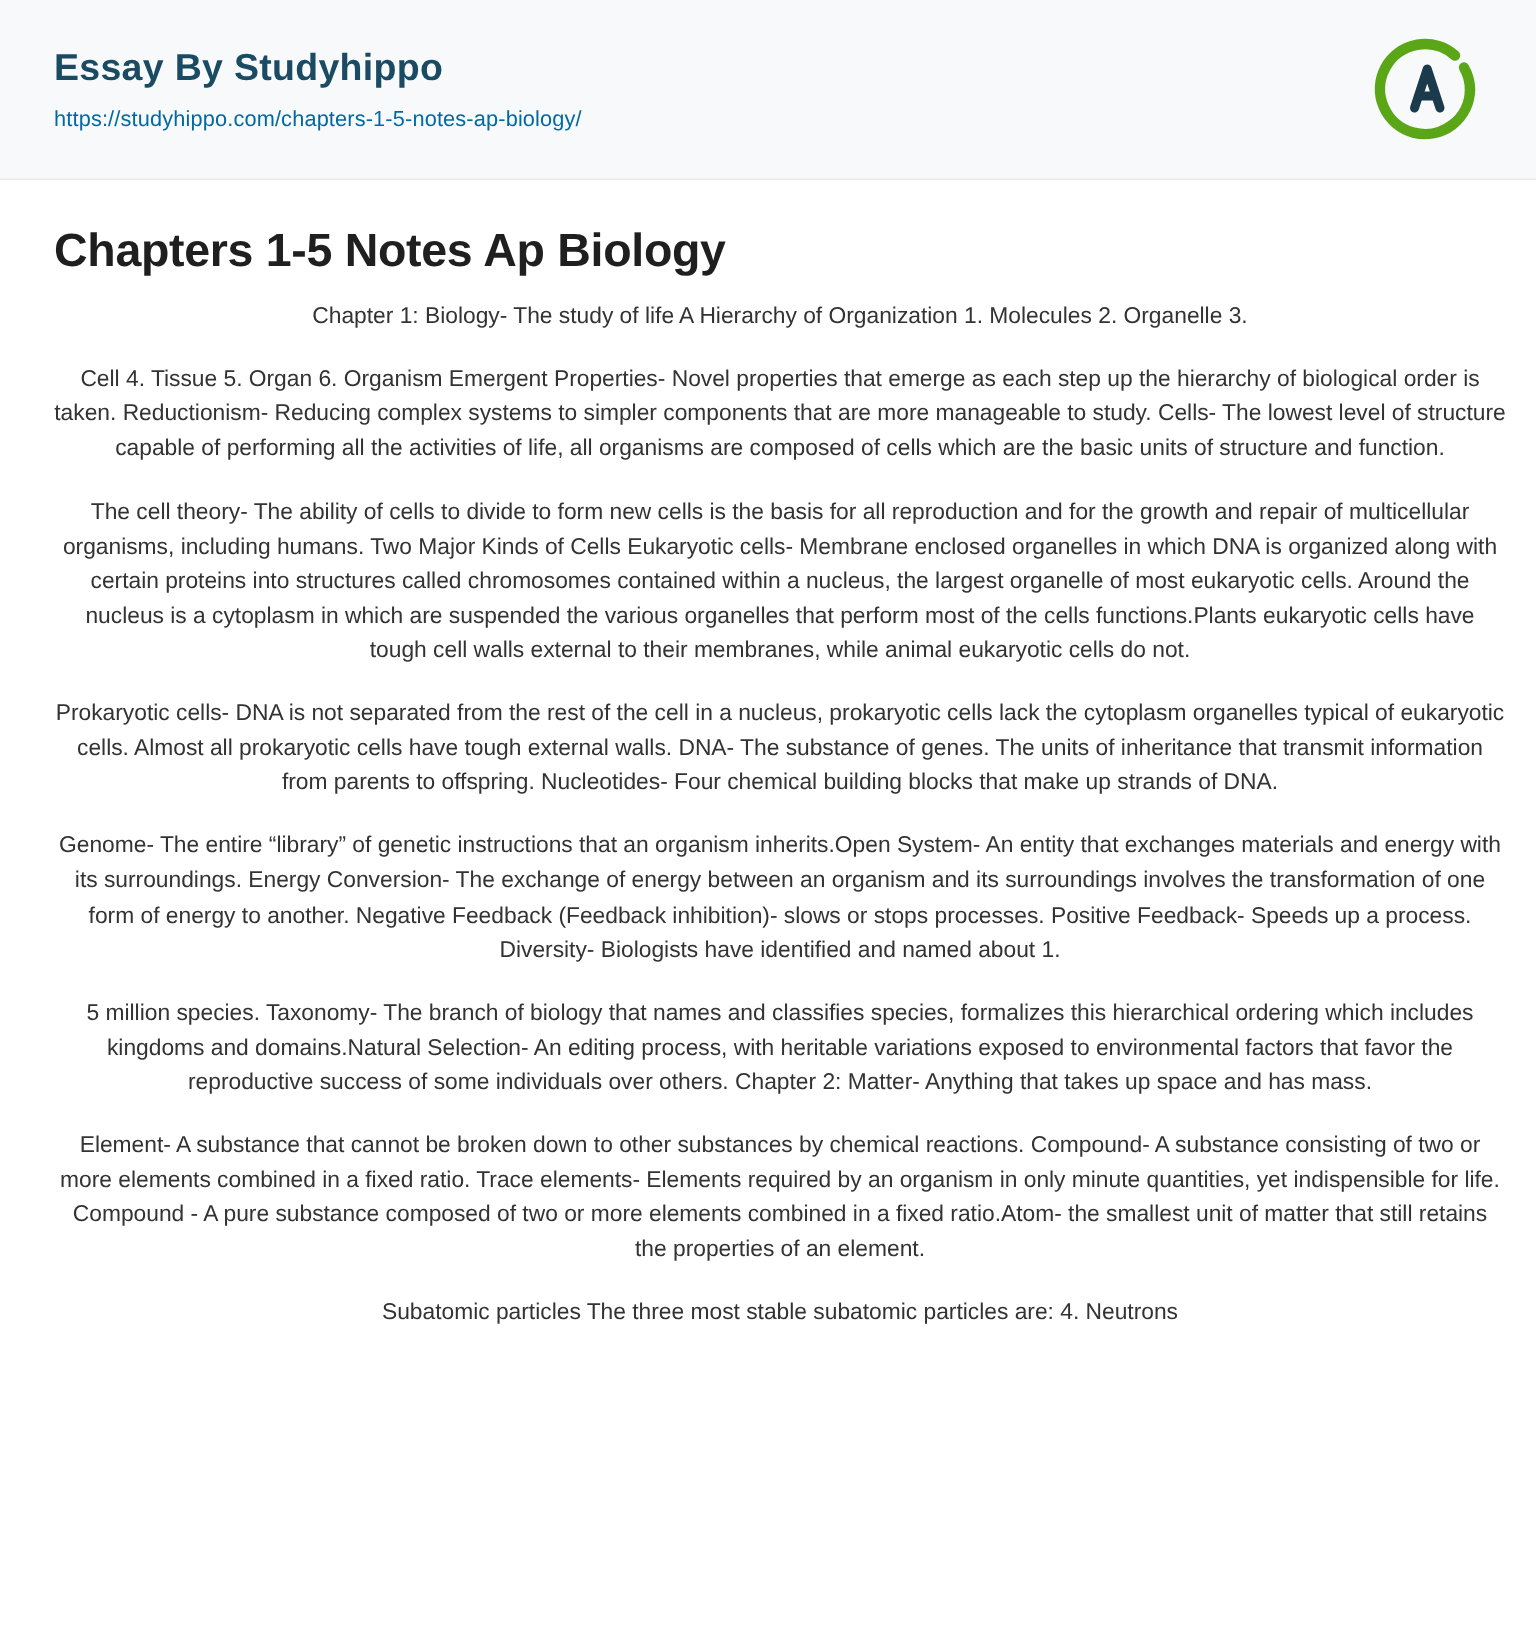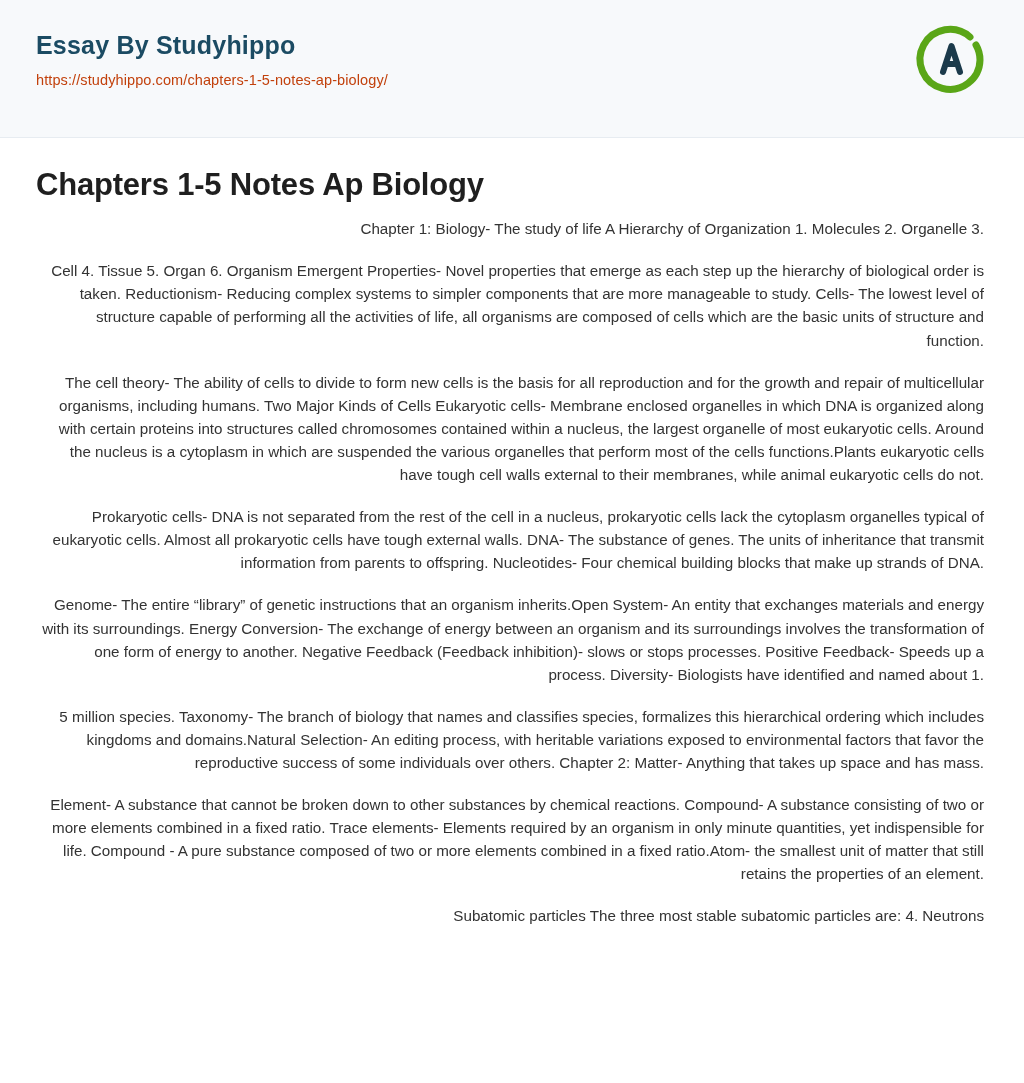--- a/index.html
+++ b/index.html
@@ -15,69 +15,69 @@
     overflow: hidden;
   }
   .page {
     width: 1024px;
     height: 1083px;
     position: relative;
     box-sizing: border-box;
   }
   
   .site-header {
-    height: 138px;
+    height: 120px;
     background: #f7f9fb;
     border-bottom: 1px solid #e7ecf1;
     box-sizing: border-box;
     padding: 30px 36px 0 36px;
     position: relative;
   }
   .brand-title {
     font-size: 25px;
     font-weight: bold;
     color: #1b4b63;
     letter-spacing: 0.2px;
     margin: 0;
     line-height: 1.2;
   }
   .brand-url {
     margin-top: 12px;
     font-size: 14.5px;
-    color: #c2410c;
+    color: #0369a1;
     letter-spacing: 0.1px;
   }
   .logo {
     position: absolute;
     right: 36px;
     top: 22px;
     width: 76px;
     height: 76px;
   }
   .logo svg { display: block; }
 
   
   .article {
-    padding: 28px 40px 0 36px;
+    padding: 28px 20px 0 36px;
     box-sizing: border-box;
   }
   .article-title {
     font-size: 31px;
     font-weight: bold;
     color: #1f1f1f;
     margin: 0 0 14px 0;
     letter-spacing: -0.2px;
     line-height: 1.2;
   }
   .article p {
     margin: 0 0 19px 0;
     font-size: 15.2px;
     line-height: 1.52;
     color: #333333;
-    text-align: right;
+    text-align: center;
   }
   .article p:last-child { margin-bottom: 0; }
 </style>
 </head>
 <body>
 
 <div class="page">
 
   <header class="site-header">
     <div class="brand-title">Essay By Studyhippo</div>

